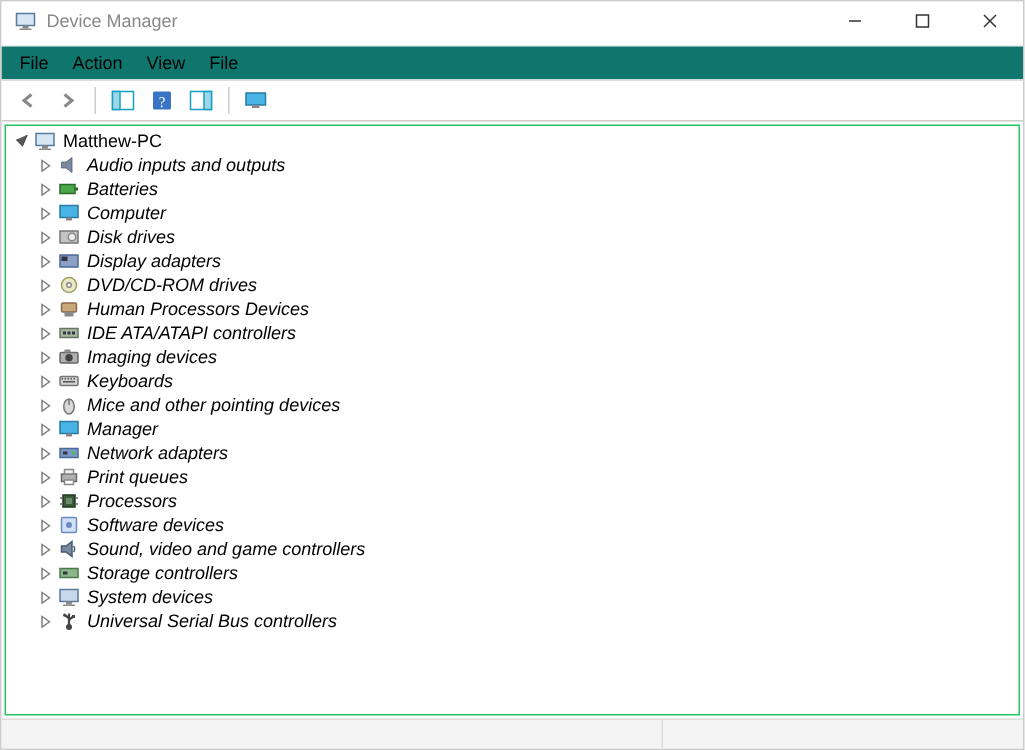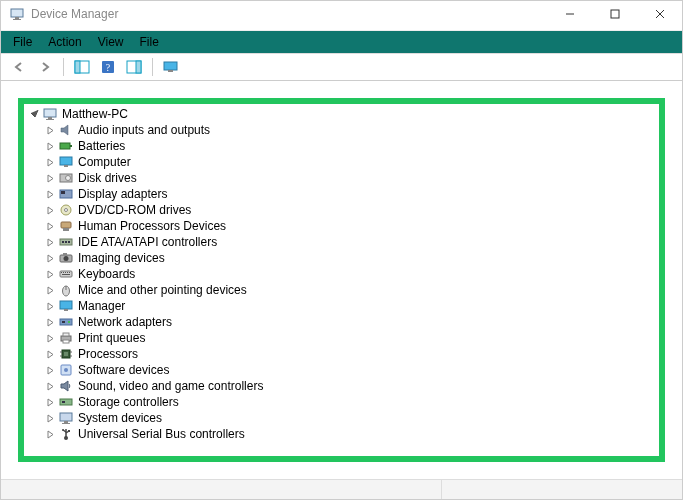--- a/index.html
+++ b/index.html
@@ -68,39 +68,39 @@
     display: flex; align-items: center; justify-content: center;
     border: 1px solid transparent;
     border-radius: 2px;
   }
   .toolbar .sep {
     width: 1px; height: 18px; background: #ccc; margin: 0 4px;
   }
   
   .tree-wrap {
     flex: 1;
-    border: 6px solid #22c55e;
-    margin: 17px;
+    border: 1px solid #22c55e;
+    margin: 2px;
     background: #fff;
     overflow: auto;
     padding: 2px 0;
   }
   .tree {
     font-size: 12px;
     line-height: 15px;
   }
   .node {
     display: flex;
     align-items: center;
     height: 16px;
     padding-left: 4px;
     white-space: nowrap;
   }
   .node.root { padding-left: 4px; }
-  .node.child { padding-left: 20px; }
+  .node.child { padding-left: 20px; font-style: italic; }
   .expander {
     width: 12px; height: 12px;
     display: flex; align-items: center; justify-content: center;
     margin-right: 2px;
     cursor: pointer;
     color: #555;
   }
   .expander svg { display:block; }
   .node-icon {
     width: 16px; height: 16px;

